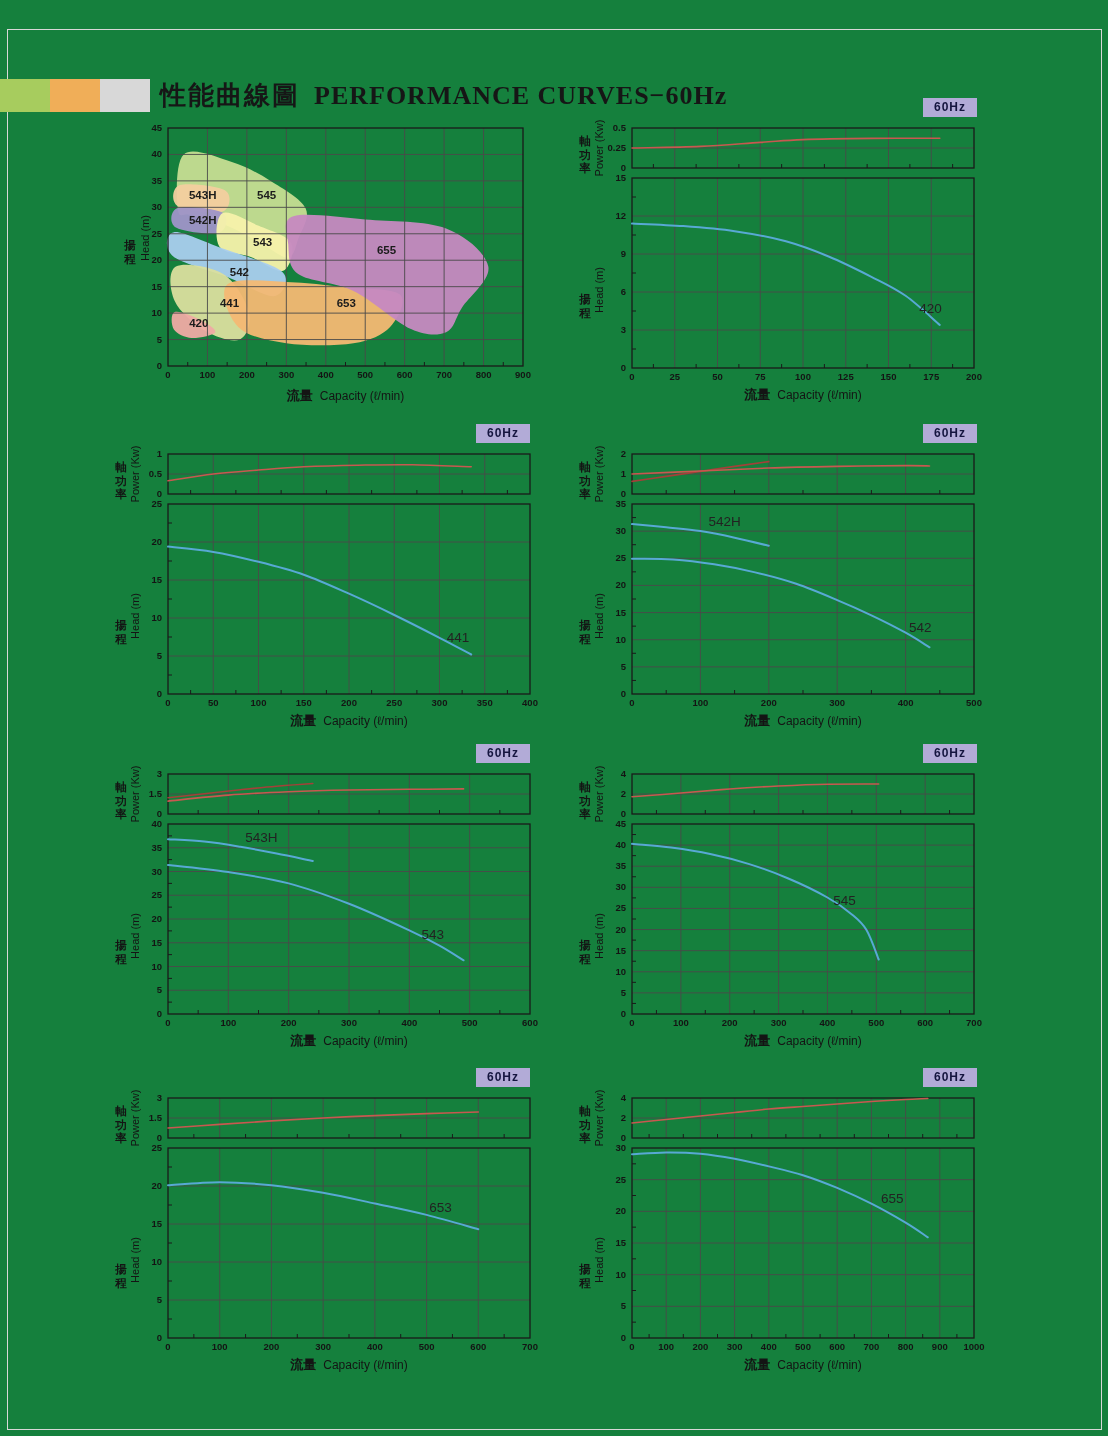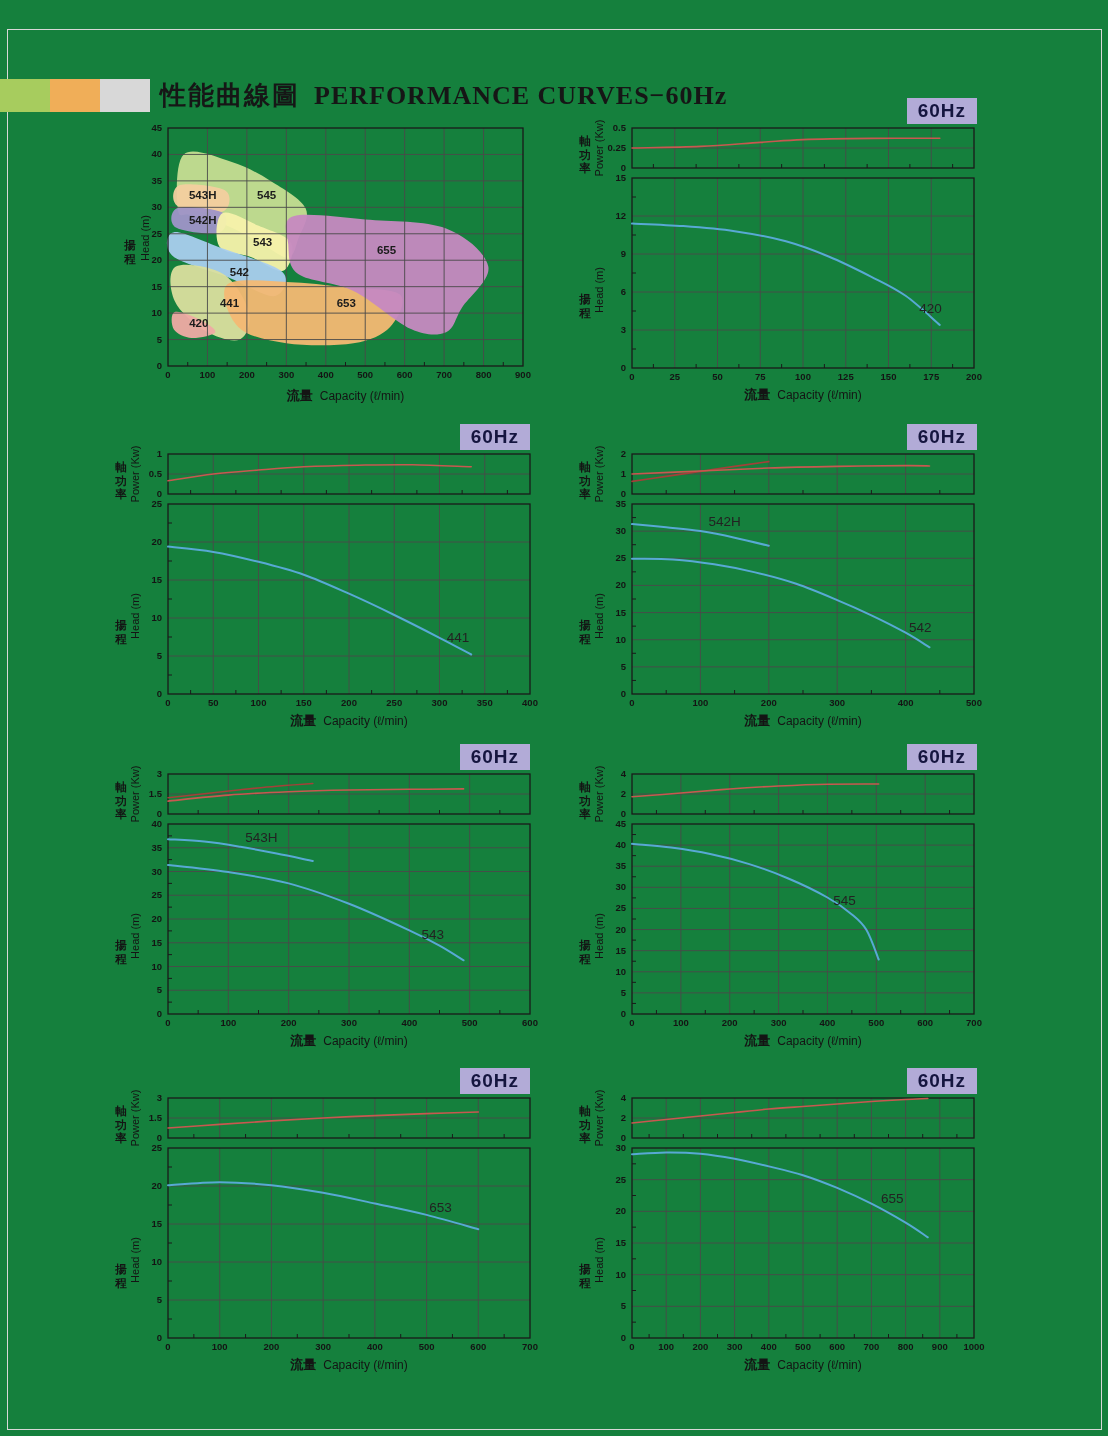--- a/index.html
+++ b/index.html
@@ -8,21 +8,21 @@
   .page-frame{position:absolute;left:7px;top:29px;width:1093px;height:1399px;
               border:1px solid #d8d8d8;pointer-events:none;}
   .header{position:absolute;left:0;top:78px;display:flex;align-items:center;}
   .squares{display:flex;}
   .squares span{display:inline-block;width:50px;height:33px;}
   .title{margin:0 0 0 10px;font-size:26px;font-weight:700;white-space:nowrap;}
   .title .zh{font-family:"Liberation Sans",sans-serif;letter-spacing:2px;}
   .title .en{font-family:"Liberation Serif",serif;letter-spacing:1px;margin-left:14px;}
   .cell{position:absolute;}
   .cell svg{position:absolute;left:0;top:0;}
-  .badge{position:absolute;top:4px;padding:3px 11px 4px 11px;font-size:19px;font-weight:700;
+  .badge{position:absolute;top:4px;padding:3px 11px 4px 11px;font-size:12px;font-weight:700;
          letter-spacing:1px;line-height:1;}
   .col-l .badge{right:18px;}
   .col-r .badge{right:47px;}
   .cell-overview{left:96px;top:116px;width:452px;height:302px;}
   .cell-420{left:556px;top:94px;width:468px;height:318px;}
   .cell-441{left:96px;top:420px;width:452px;height:318px;}
   .cell-542{left:556px;top:420px;width:468px;height:318px;}
   .cell-543{left:96px;top:740px;width:452px;height:318px;}
   .cell-545{left:556px;top:740px;width:468px;height:318px;}
   .cell-653{left:96px;top:1064px;width:452px;height:322px;}

